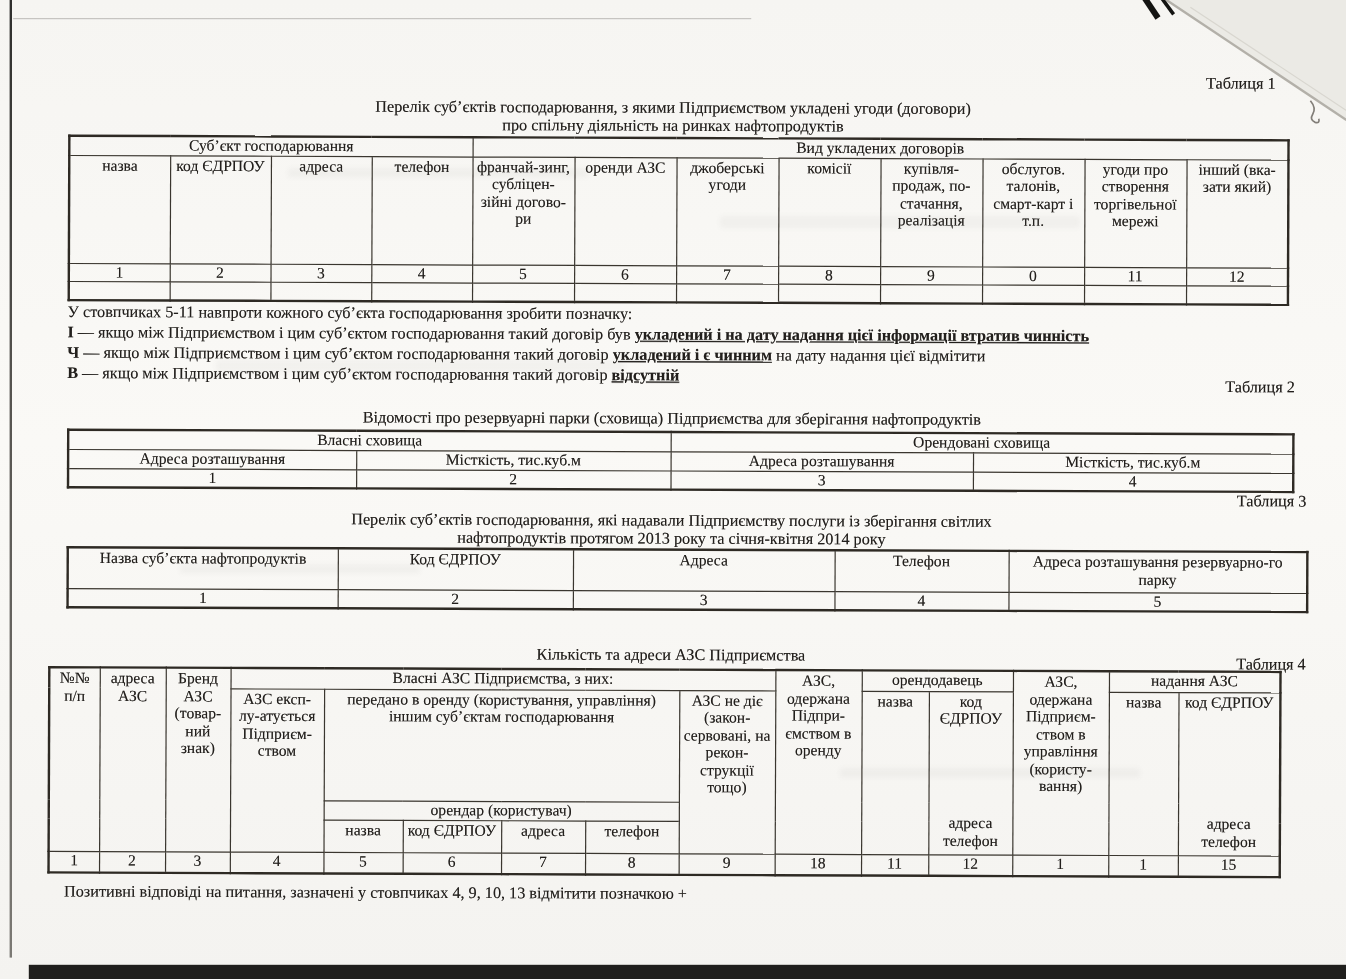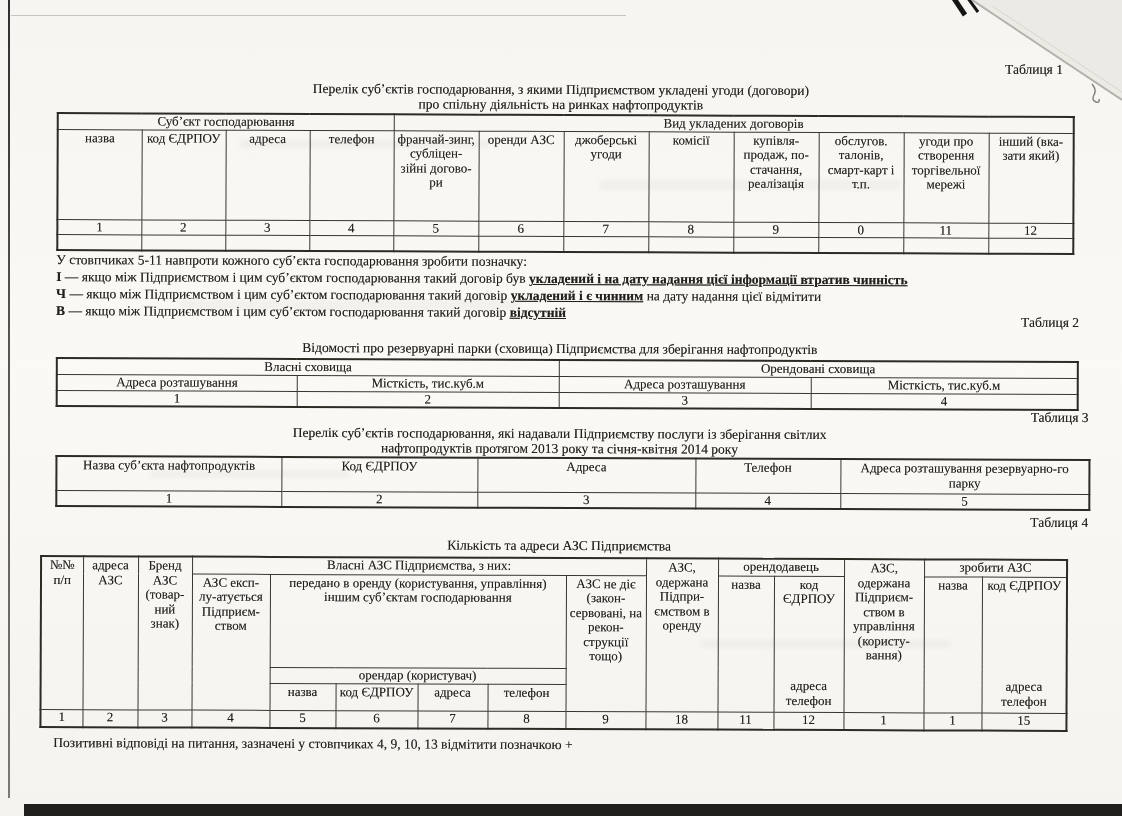--- a/index.html
+++ b/index.html
@@ -231,21 +231,21 @@
       <tr class="nums">
         <td>1</td>
         <td>2</td>
         <td>3</td>
         <td>4</td>
         <td>5</td>
       </tr>
     </tbody>
       </table>
 
-    <div class="tbl-label" style="top:511px;right:32px;">Таблиця 4</div>
+    <div class="tbl-label" style="top:542px;right:32px;">Таблиця 4</div>
     <div class="center-title" style="top:536px;">Кількість та адреси АЗС Підприємства</div>
 
     <table id="table4">
       <colgroup>
         <col style="width:42px">
           <col style="width:55px">
           <col style="width:54px">
           <col style="width:78px">
         <col style="width:66px">
           <col style="width:82px">
@@ -261,21 +261,21 @@
       </colgroup>
       <tbody>
           <tr class="r1">
         <td rowspan="4">№№ п/п</td>
         <td rowspan="4">адреса АЗС</td>
         <td rowspan="4">Бренд АЗС (товар-ний знак)</td>
         <td colspan="6" class="vmid">Власні АЗС Підприємства, з них:</td>
         <td rowspan="4">АЗС, одержана Підпри-ємством в оренду</td>
         <td colspan="2" class="vmid">орендодавець</td>
         <td rowspan="4">АЗС, одержана Підприєм-ством в управління (користу-вання)</td>
-        <td colspan="2" class="vmid">зробити АЗС</td>
+        <td colspan="2" class="vmid">надання АЗС</td>
       </tr>
       <tr class="r2">
         <td rowspan="3">АЗС експ-лу-атується Підприєм-ством</td>
         <td colspan="4">передано в оренду (користування, управління) іншим суб’єктам господарювання</td>
         <td rowspan="3">АЗС не діє (закон-сервовані, на рекон-струкції тощо)</td>
         <td rowspan="3">назва</td>
         <td rowspan="3" class="split">
           <div class="split-inner">
             <div>код ЄДРПОУ</div>
             <div>адреса телефон</div>

